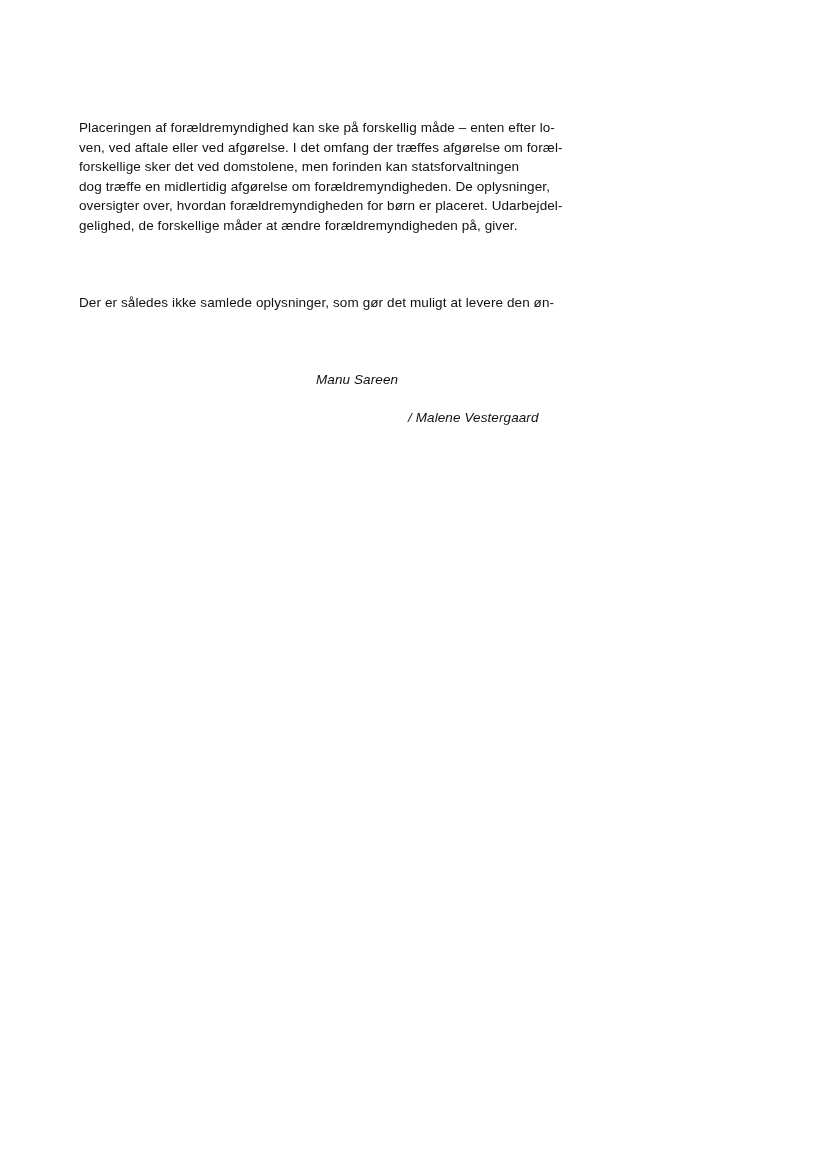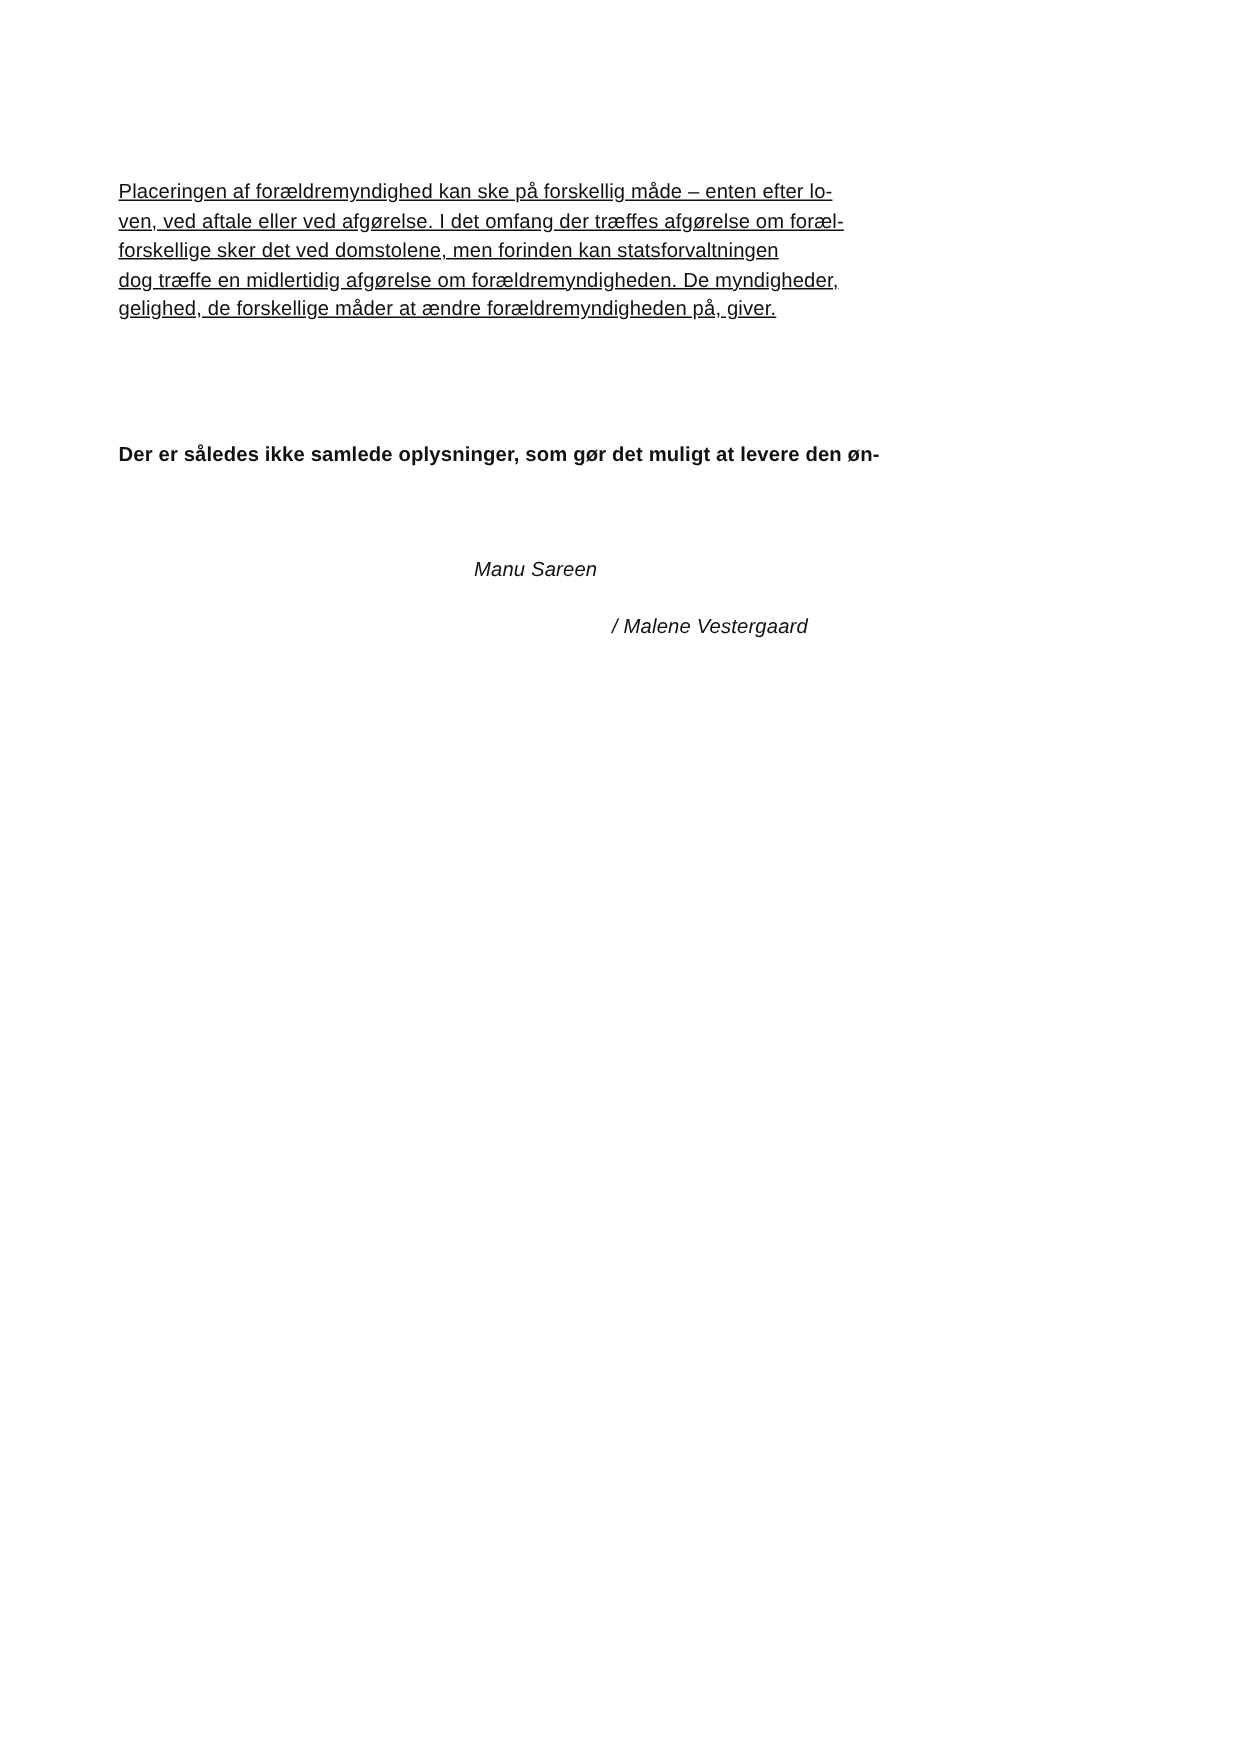--- a/index.html
+++ b/index.html
@@ -19,43 +19,44 @@
   .body-text {
     position: absolute;
     font-size: 13.5px;
     line-height: 19.5px;
     letter-spacing: 0.1px;
   }
   .body-text .line {
     display: block;
     white-space: pre;
   }
-  .para-1 { left: 79px; top: 118px; text-decoration: underline; }
-  .para-2 { left: 79px; top: 293px; font-weight: bold; }
+  .para-1 { left: 79px; top: 118px; }
+  .para-2 { left: 79px; top: 293px; }
   .signature {
     position: absolute;
     font-size: 13.5px;
     line-height: 19.5px;
     letter-spacing: 0.1px;
     white-space: pre;
     font-style: italic;
   }
   .sig-1 { left: 316px; top: 370px; }
   .sig-2 { left: 408px; top: 408px; }
 </style>
 </head>
 <body>
 
 <div class="page">
 
   <div class="body-text para-1">
     <span class="line">Placeringen af forældremyndighed kan ske på forskellig måde – enten efter lo-</span>
     <span class="line">ven, ved aftale eller ved afgørelse. I det omfang der træffes afgørelse om foræl-</span>
     <span class="line">forskellige sker det ved domstolene, men forinden kan statsforvaltningen</span>
-    <span class="line">dog træffe en midlertidig afgørelse om forældremyndigheden. De myndigheder,</span>
+    <span class="line">dog træffe en midlertidig afgørelse om forældremyndigheden. De oplysninger,</span>
+    <span class="line">oversigter over, hvordan forældremyndigheden for børn er placeret. Udarbejdel-</span>
     <span class="line">gelighed, de forskellige måder at ændre forældremyndigheden på, giver.</span>
   </div>
 
   <div class="body-text para-2">
     <span class="line">Der er således ikke samlede oplysninger, som gør det muligt at levere den øn-</span>
   </div>
 
   <div class="signature sig-1">Manu Sareen</div>
 
   <div class="signature sig-2">/ Malene Vestergaard</div>

